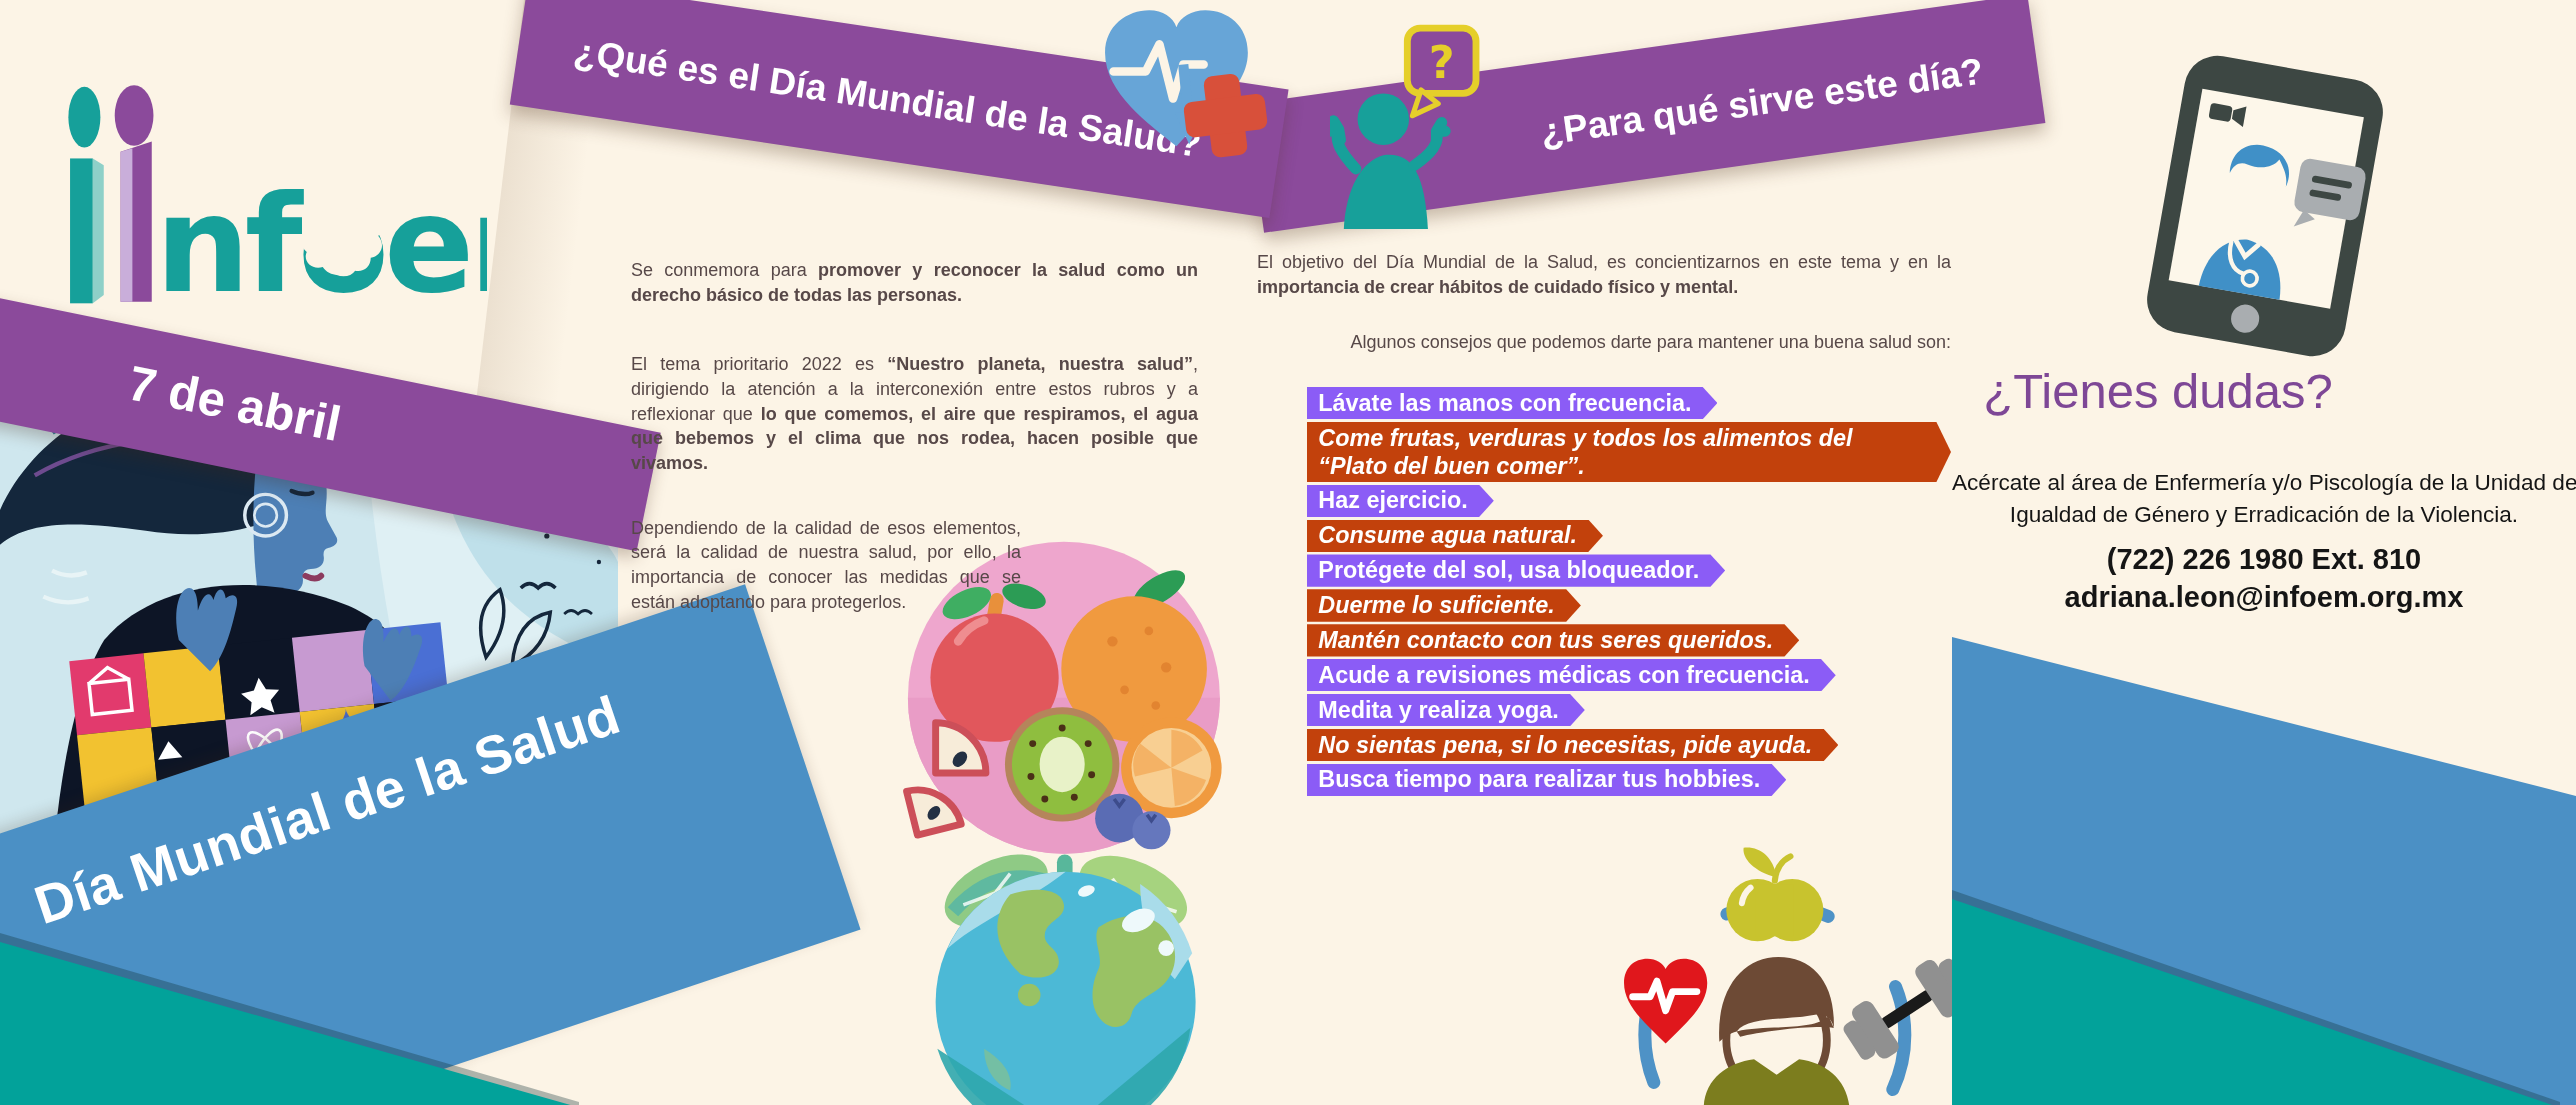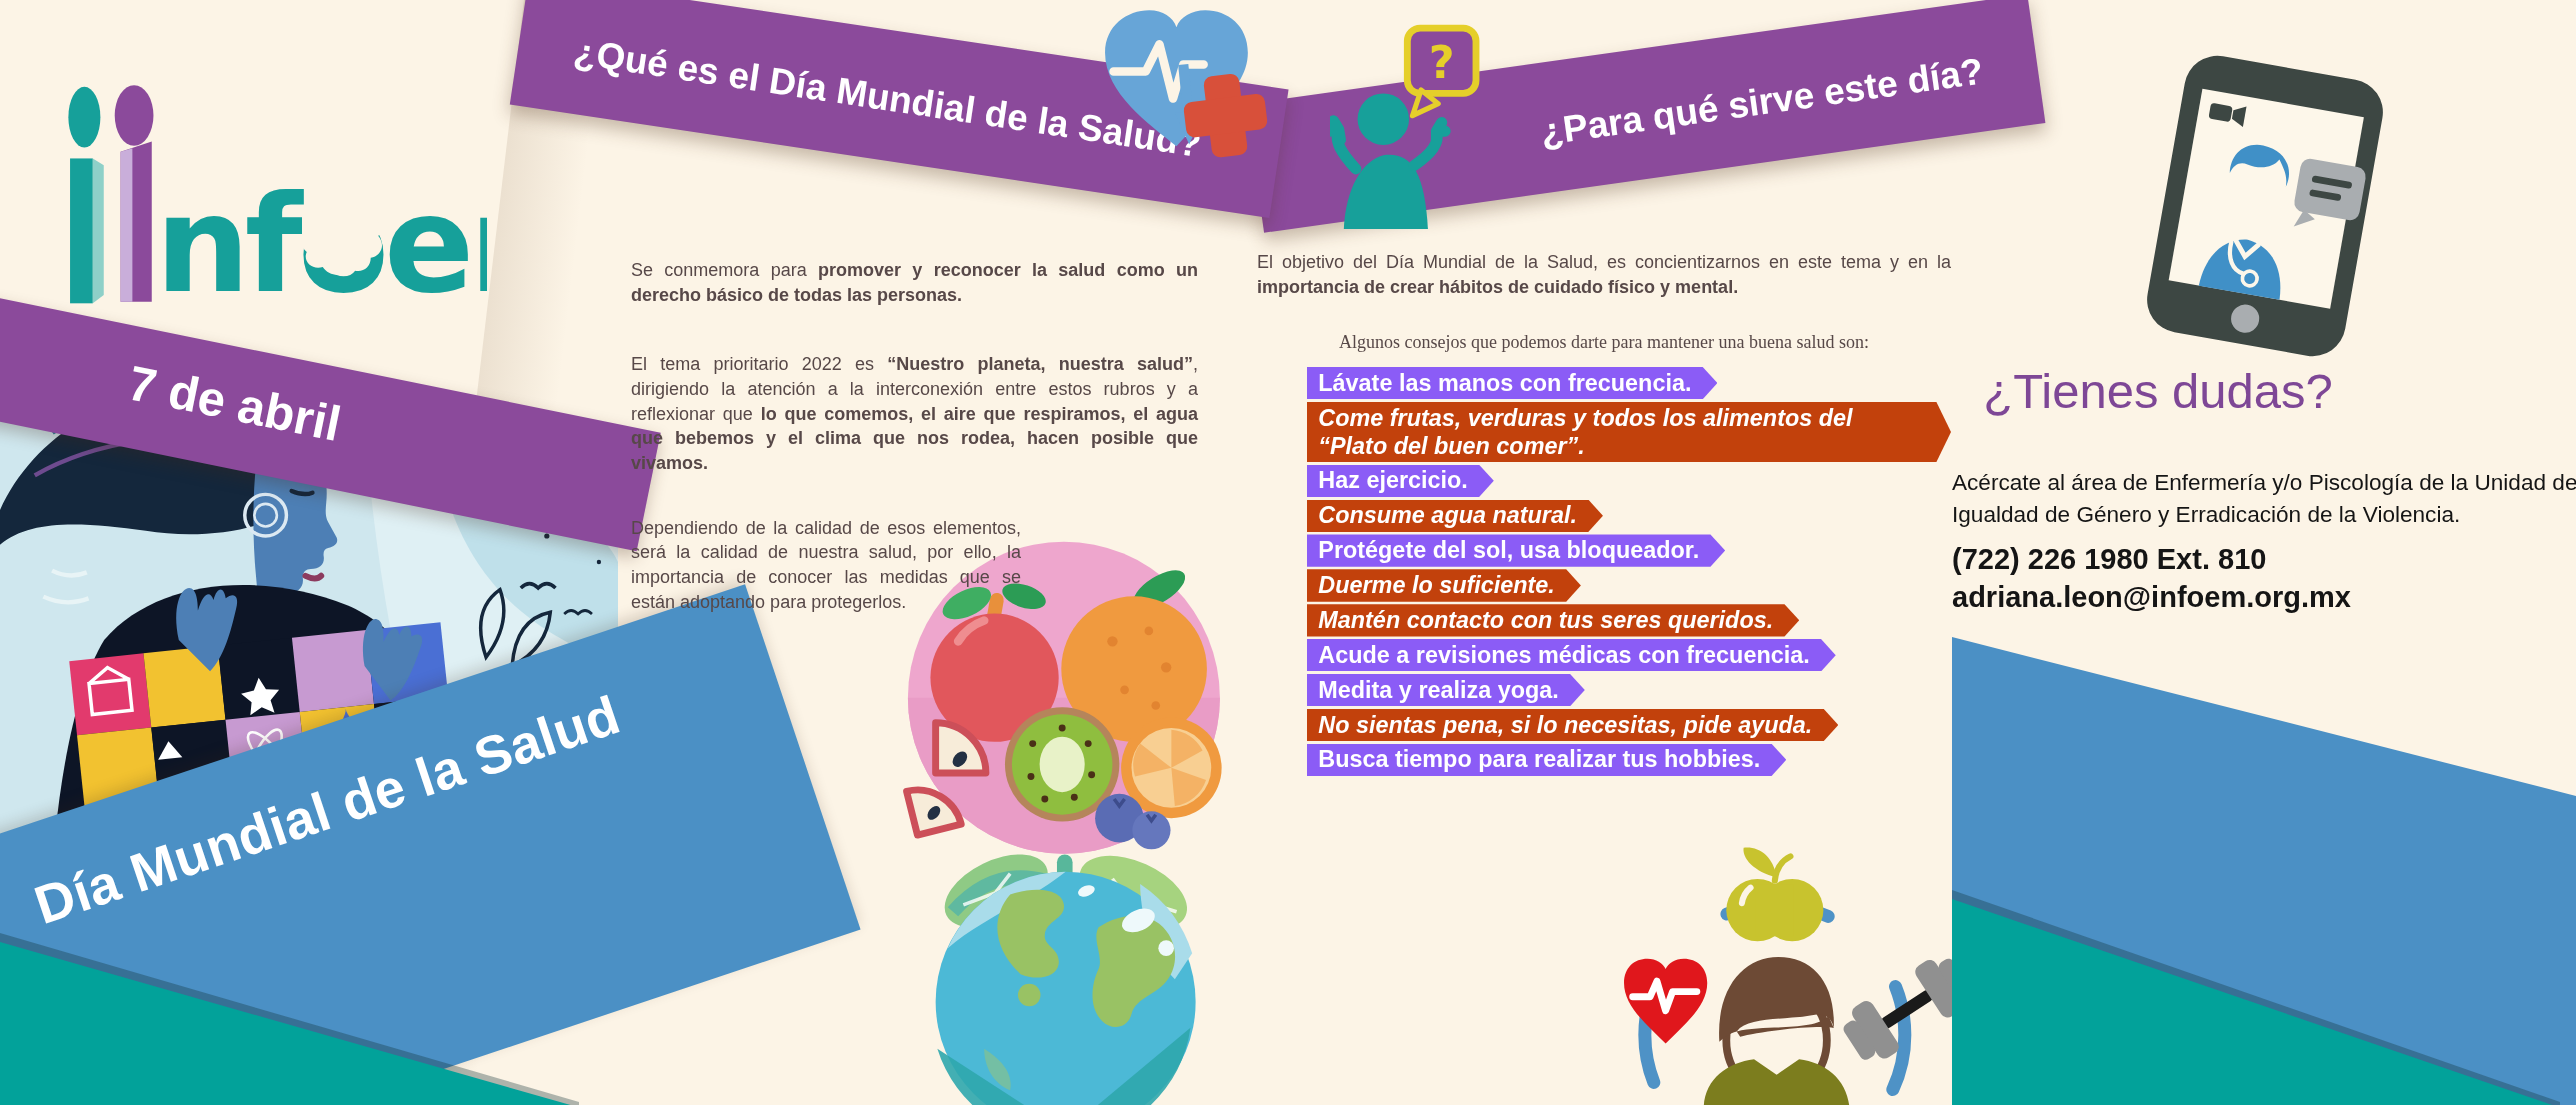--- a/index.html
+++ b/index.html
@@ -49,21 +49,21 @@
   .logo{left:49px; top:69px; width:438px; height:253px; z-index:7;}
   
   .col1{left:631px; top:258px; width:567px; z-index:6; color:#574848;}
   .col1 p, .col2 p{margin:0; font-size:18px; line-height:1.37; text-align:justify;}
   .col1 .p1{margin-bottom:45px;}
   .col1 .p2{margin-bottom:40px;}
   .col1 .p3{width:390px;}
   .b{font-weight:bold;}
   .col2{left:1257px; top:250px; width:694px; z-index:6; color:#574848;}
   .col2 .p4{margin-bottom:31px;}
-  .col2 .p5{margin-bottom:12px; text-align:center;font-family:Liberation Serif, serif;}
+  .col2 .p5{margin-bottom:32px; text-align:right;}
   
   .tips{padding-left:50px;}
   .chip{display:table; max-width:774px; color:#fff; font-weight:bold;
     font-size:23.4px; line-height:28px; padding:1.7px 26px 2.6px 11.3px; margin-bottom:2.6px;
     clip-path:polygon(0 0, calc(100% - 14.7px) 0, 100% 50%, calc(100% - 14.7px) 100%, 0 100%);}
   .chip.t{background:#8b5cf6;}
   .chip.p{background:#c2410c;font-style:italic;}
   
   .fruit-earth{left:880px; top:520px; width:347px; height:585px; z-index:5;}
   .wellness{left:1610px; top:846px; width:347px; height:260px; z-index:5;}
@@ -71,21 +71,21 @@
   .rp-blue{left:0; top:0; width:2576px; height:1106px; z-index:3; background:#4b90c5;
     clip-path:polygon(1952px 637px, 2576px 796px, 2576px 1106px, 1952px 1106px);}
   .rp-seam{left:0; top:0; width:2576px; height:1106px; z-index:4; background:rgba(16,48,52,.33);
     clip-path:polygon(1952px 890px, 2560px 1102px, 2560px 1114px, 1952px 902px);}
   .rp-teal{left:0; top:0; width:2576px; height:1106px; z-index:5; background:#02a29a;
     clip-path:polygon(1952px 899px, 2555px 1106px, 1952px 1106px);}
   .phone{left:2161px; top:62px; width:208px; height:288px; z-index:7;
     transform:rotate(10deg);}
   .dudas{left:1863px; top:363px; width:590px; text-align:center; z-index:7;
     color:#7e4796; font-size:49px; font-weight:normal;}
-  .contact{left:1952px; top:467px; width:624px; z-index:7;
+  .contact{left:1952px; top:467px; width:624px; text-align:center; z-index:7;
     color:#151515; font-size:22.6px; line-height:1.42;}
   .contact .cline{white-space:nowrap;}
   .contact .strong-line{font-size:29px; font-weight:bold; line-height:1.32;}
   .contact .strong-line.first{margin-top:8.7px;}
   .apoyarte{left:1978px; top:609px; width:590px; text-align:center; z-index:7;
     color:#10a39a; font-size:50px; font-weight:bold;}
 </style>
 </head>
 <body>
 

